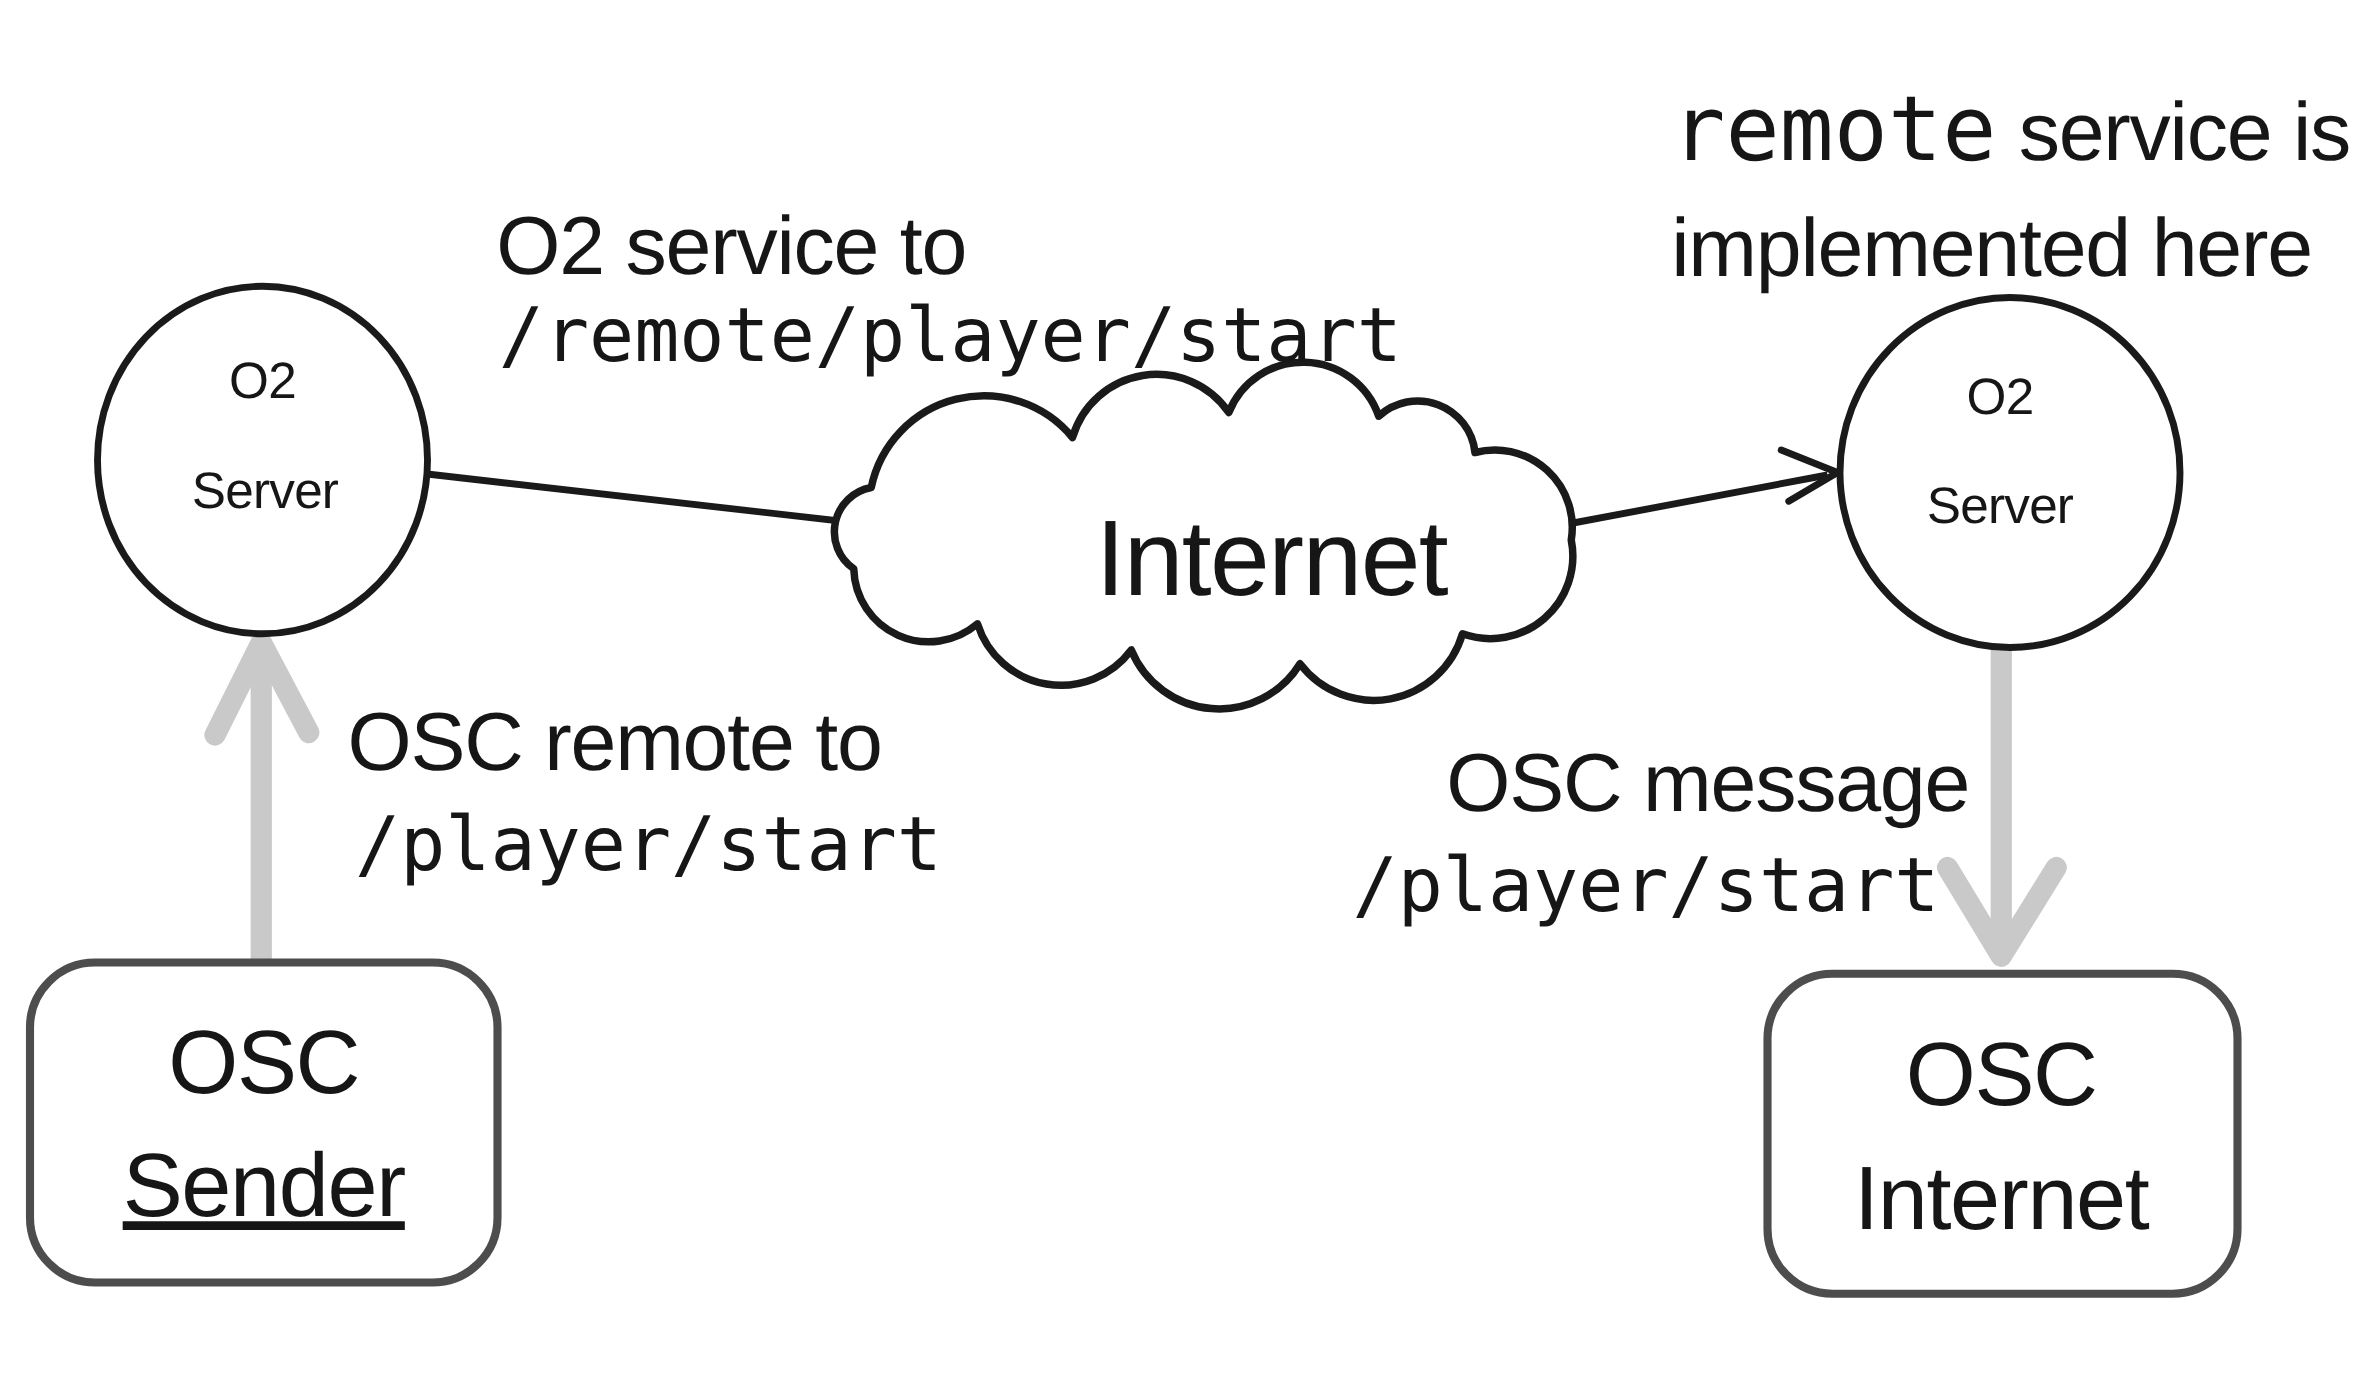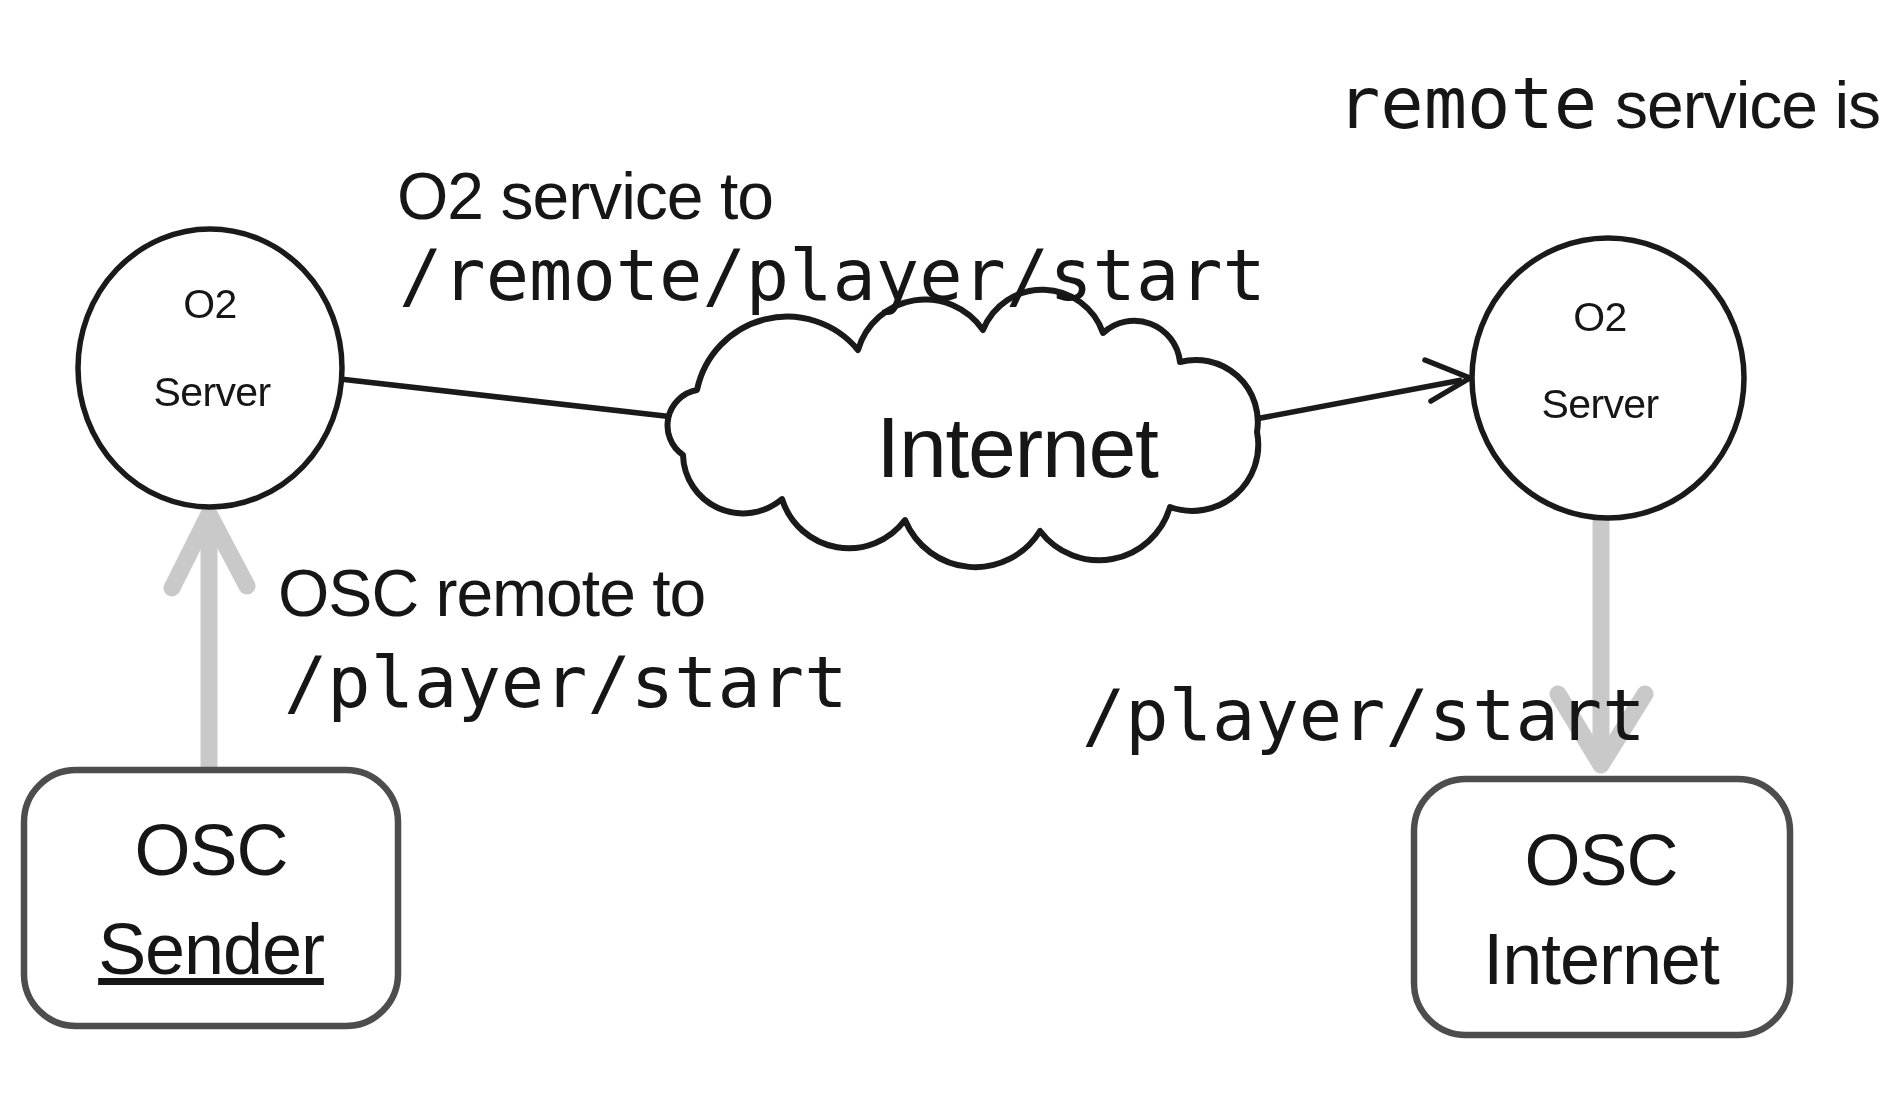--- a/index.html
+++ b/index.html
@@ -13,21 +13,21 @@
 
   .ink{stroke:var(--stroke);fill:#ffffff;}
   .line{stroke:var(--stroke);fill:none;}
   .grayline{stroke:var(--gray-arrow);fill:none;}
   .boxline{stroke:var(--box-border);fill:#ffffff;}
 
   .lbl{position:absolute;white-space:nowrap;line-height:1.05;}
   .sans{font-family:"Liberation Sans",sans-serif;letter-spacing:-0.015em;}
   .mono{font-family:"DejaVu Sans Mono",monospace;}
   .f66{font-size:66px;}
-  .f60{font-size:72px;}
+  .f60{font-size:60px;}
   .f58{font-size:72px;}
   .node-lbl{position:absolute;transform:translateX(-50%);white-space:nowrap;
             font-family:"Liberation Sans",sans-serif;letter-spacing:-0.015em;}
   .circle-lbl{font-size:41px;}
   .box-lbl{font-size:72px;}
   .internet-lbl{font-size:86px;}
 </style>
 </head>
 <body>
 
@@ -69,24 +69,26 @@
     <rect class="boxline" x="24" y="770" width="374" height="256" rx="52" stroke-width="6.5"></rect>
     <rect class="boxline" x="1414" y="779" width="376" height="256" rx="52" stroke-width="6.5"></rect>
   </svg>
 
   <div class="lbl sans f66" style="left:397px;top:162px;">O2 service to</div>
   <div class="lbl mono f60" style="left:399px;top:238px;">/remote/player/start</div>
 
   <div class="lbl f66" style="left:1337px;top:66px;">
     <span class="mono f58">remote</span><span class="sans" style="margin-left:0.27em;">service is</span>
   </div>
+  <div class="lbl sans f66" style="left:1337px;top:164px;">implemented here</div>
 
   <div class="lbl sans f66" style="left:278px;top:559px;">OSC remote to</div>
   <div class="lbl mono f60" style="left:284px;top:645px;">/player/start</div>
 
+  <div class="lbl sans f66" style="left:1157px;top:592px;">OSC message</div>
   <div class="lbl mono f60" style="left:1082px;top:678px;">/player/start</div>
 
   <div class="node-lbl circle-lbl" style="left:210px;top:281px;">O2</div>
   <div class="node-lbl circle-lbl" style="left:212px;top:369px;">Server</div>
 
   <div class="node-lbl circle-lbl" style="left:1600px;top:294px;">O2</div>
   <div class="node-lbl circle-lbl" style="left:1600px;top:381px;">Server</div>
 
   <div class="node-lbl internet-lbl" style="left:1004px;top:398px;margin-left:13px;">Internet</div>
 

